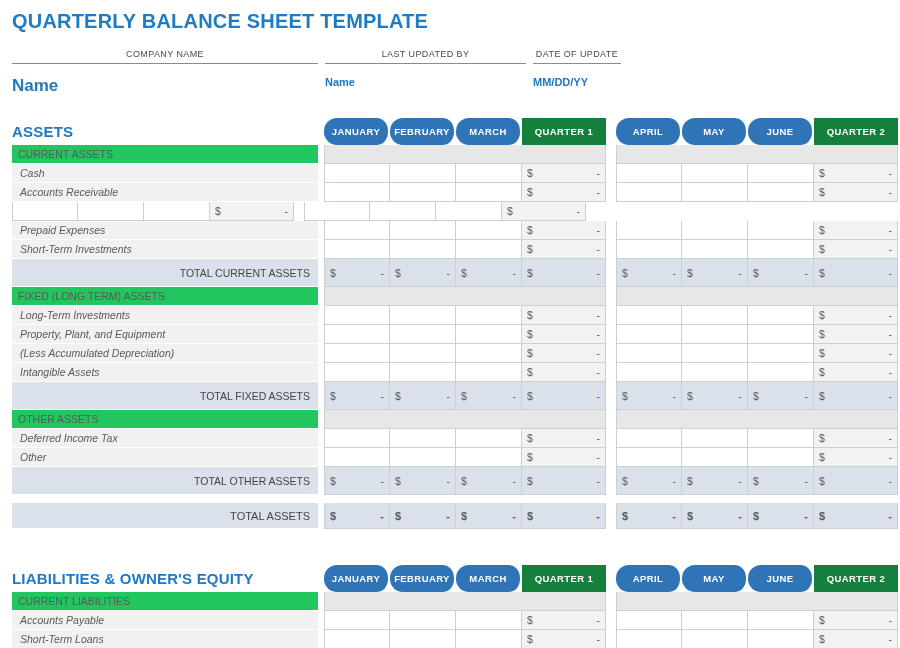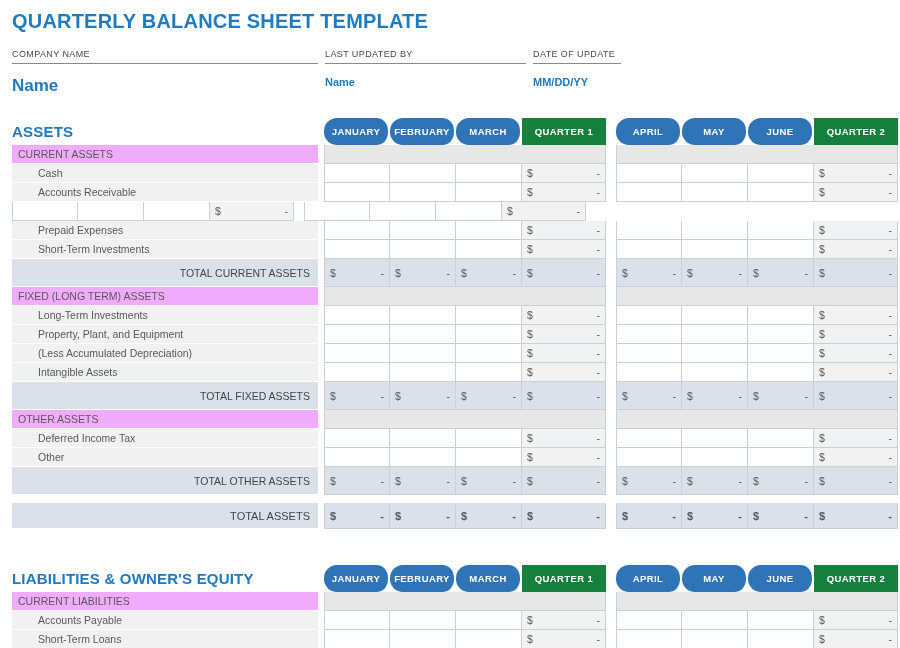--- a/index.html
+++ b/index.html
@@ -14,21 +14,21 @@
     margin:2px 0 16px 0;
     font-size:20px;font-weight:700;letter-spacing:0.2px;
     color:#1e7bc4;
   }
 
   
   .info-row{display:flex;margin-bottom:22px;}
   .field{display:flex;flex-direction:column;box-sizing:border-box;}
   .field .flabel{
     font-size:9px;color:#4a4a4a;letter-spacing:0.4px;
-    padding-bottom:4px;border-bottom:1px solid #8a8a8a;
+    padding-bottom:4px;border-bottom:1px solid #8a8a8a;text-align:center;
   }
   .field.company{width:306px;margin-right:7px;}
   .field.updated{width:201px;margin-right:7px;}
   .field.date{width:88px;}
   .fvalue{color:#2079c1;font-weight:700;margin-top:12px;}
   .company .fvalue{font-size:17px;}
   .updated .fvalue,.date .fvalue{font-size:11px;}
 
   
   .section{margin-top:0;}
@@ -50,35 +50,36 @@
   .mh,.qh{
     display:flex;align-items:center;justify-content:center;
     color:#ffffff;font-weight:700;font-size:9.5px;letter-spacing:0.4px;
   }
   .mh{background:#2e74b7;border-right:2px solid #ffffff;border-radius:13px;}
   .qh{background:#15803d;}
 
   
   .row-sub{height:19px;}
   .row-sub .label-area{
-    background:#f0abfc;display:flex;align-items:center;
+    background:#22c55e;display:flex;align-items:center;
     padding-left:6px;font-size:10.5px;color:#595959;
     border-bottom:1px solid #ffffff;
   }
   .row-sub .band{
     background:#e7e7e7;
     border:1px solid #cbd0d7;border-top:none;
   }
 
   
   .row-data{height:19px;}
   .row-data .label-area{
     background:#f1f1f1;display:flex;align-items:center;
-    padding-left:26px;font-size:10.5px;color:#595959;
+    padding-left:8px;font-size:10.5px;color:#595959;
     border-bottom:1px solid #ffffff;
+    font-style:italic;
   }
   .row-data .cell, .row-total .cell, .row-grand .cell{
     border-right:1px solid #cbd0d7;border-bottom:1px solid #cbd0d7;
   }
   .row-data .gfirst, .row-total .gfirst, .row-grand .gfirst{
     border-left:1px solid #cbd0d7;
   }
   .cell.blank{background:#ffffff;}
   .row-data .cell.q{background:#f2f2f2;}
 

